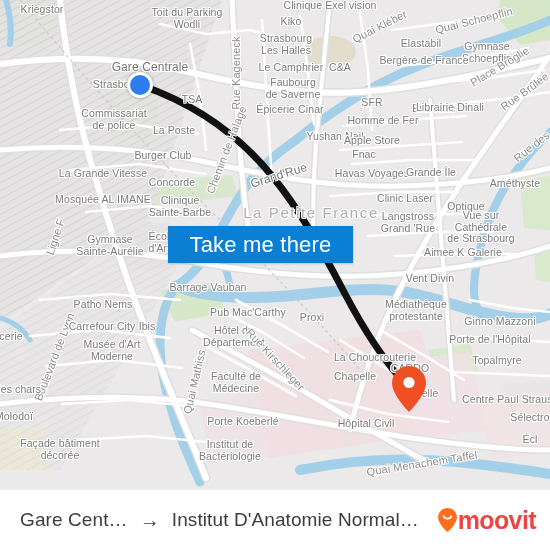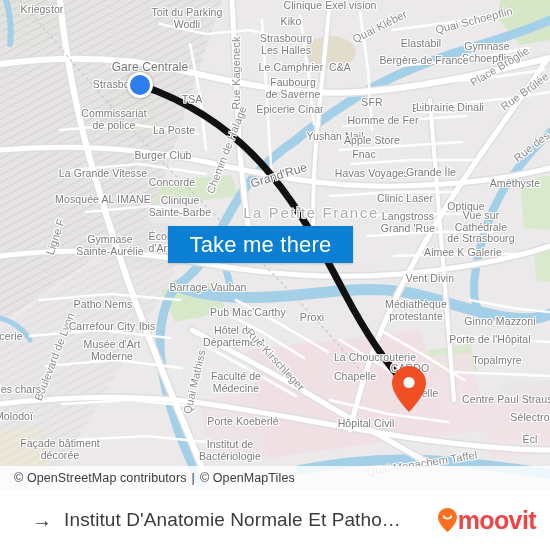--- a/index.html
+++ b/index.html
@@ -428,29 +428,25 @@
 
     <div class="dest-marker" style="left:409px; top:412px;">
       <svg viewBox="0 0 34 46" width="34" height="46" xmlns="http://www.w3.org/2000/svg">
         <path d="M17 0 C7.6 0 0 7.6 0 17 C0 29 17 46 17 46 C17 46 34 29 34 17 C34 7.6 26.4 0 17 0 Z" fill="#f04e23"></path>
         <circle cx="17" cy="16.5" r="5.6" fill="#ffffff"></circle>
       </svg>
     </div>
 
     <button id="take-me-there" style="left:168px; top:226px; width:185px; height:37px;">Take me there</button>
 
-    <div id="attribution">
-      <span>© OpenStreetMap contributors</span>
-      <span class="sep">|</span>
-      <span>© OpenMapTiles</span>
-    </div>
   </div>
 
   <div id="footer">
     <div id="trip-summary">
+      <span id="trip-origin">Gare Cent…</span>
       <span id="trip-arrow">→</span>
       <span id="trip-dest">Institut D'Anatomie Normale Et Patho…</span>
     </div>
     <div id="moovit-logo">
       <span style="display:flex;">
         <svg viewBox="0 0 22 28" width="19" height="24" xmlns="http://www.w3.org/2000/svg">
           <path d="M11 0 C4.9 0 0 4.9 0 11 C0 18.5 11 28 11 28 C11 28 22 18.5 22 11 C22 4.9 17.1 0 11 0 Z" fill="#ff6d1f"></path>
           <path d="M6.6 9.6 C7.4 13.2 14.6 13.2 15.4 9.6" fill="none" stroke="#ffffff" stroke-width="2.1" stroke-linecap="round"></path>
         </svg>
       </span>

